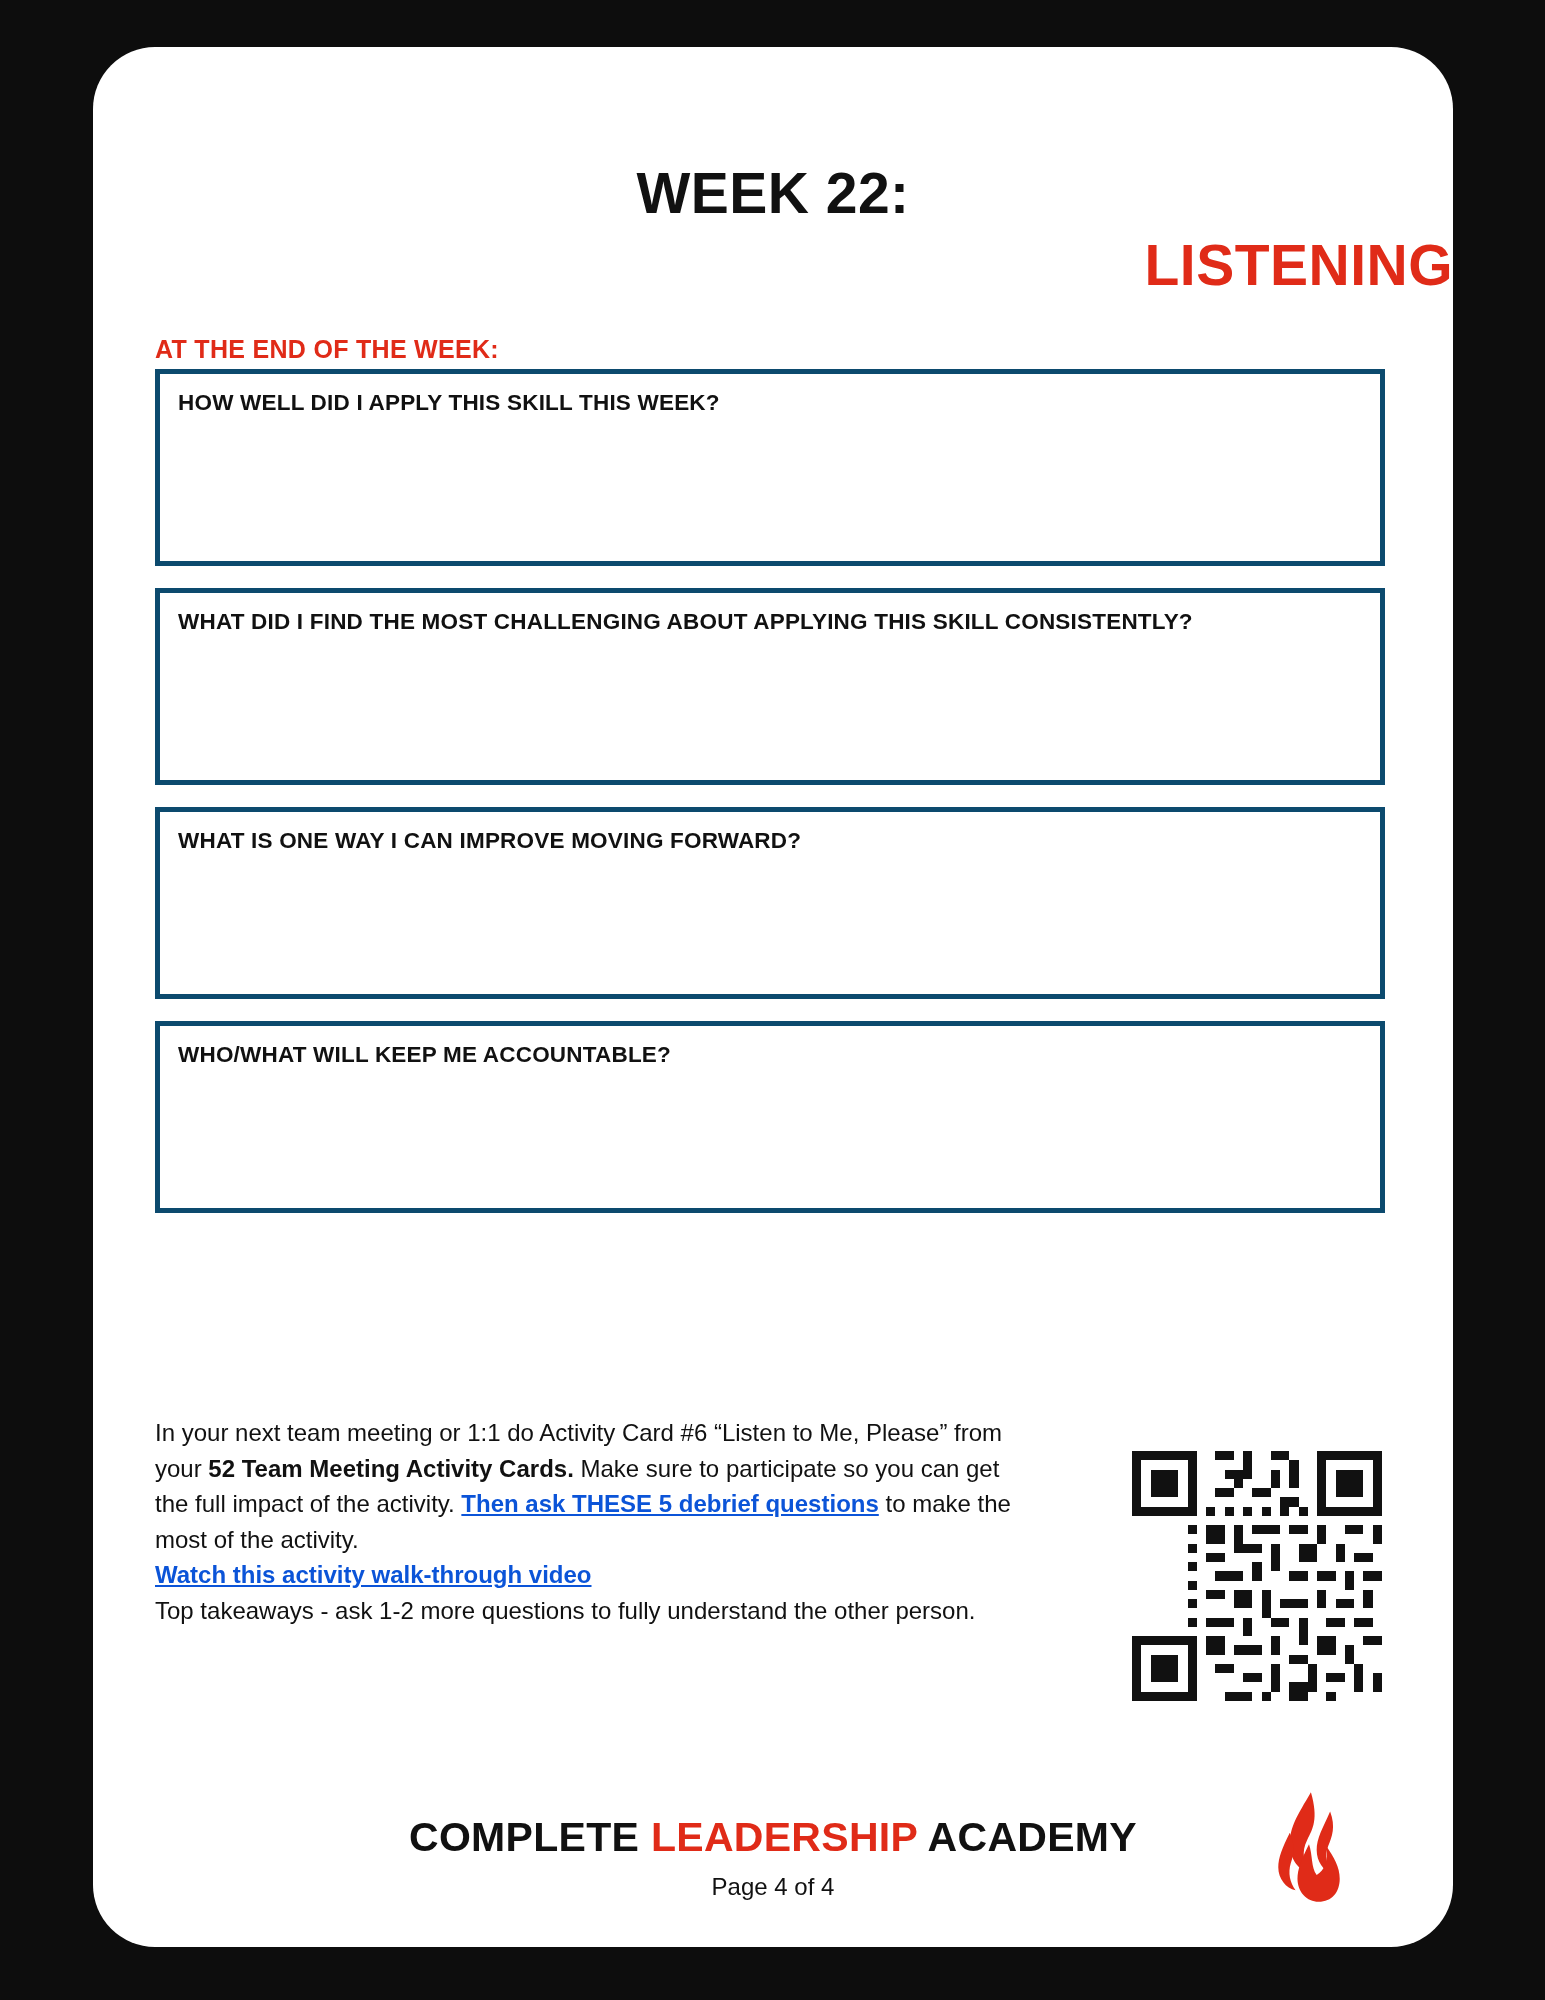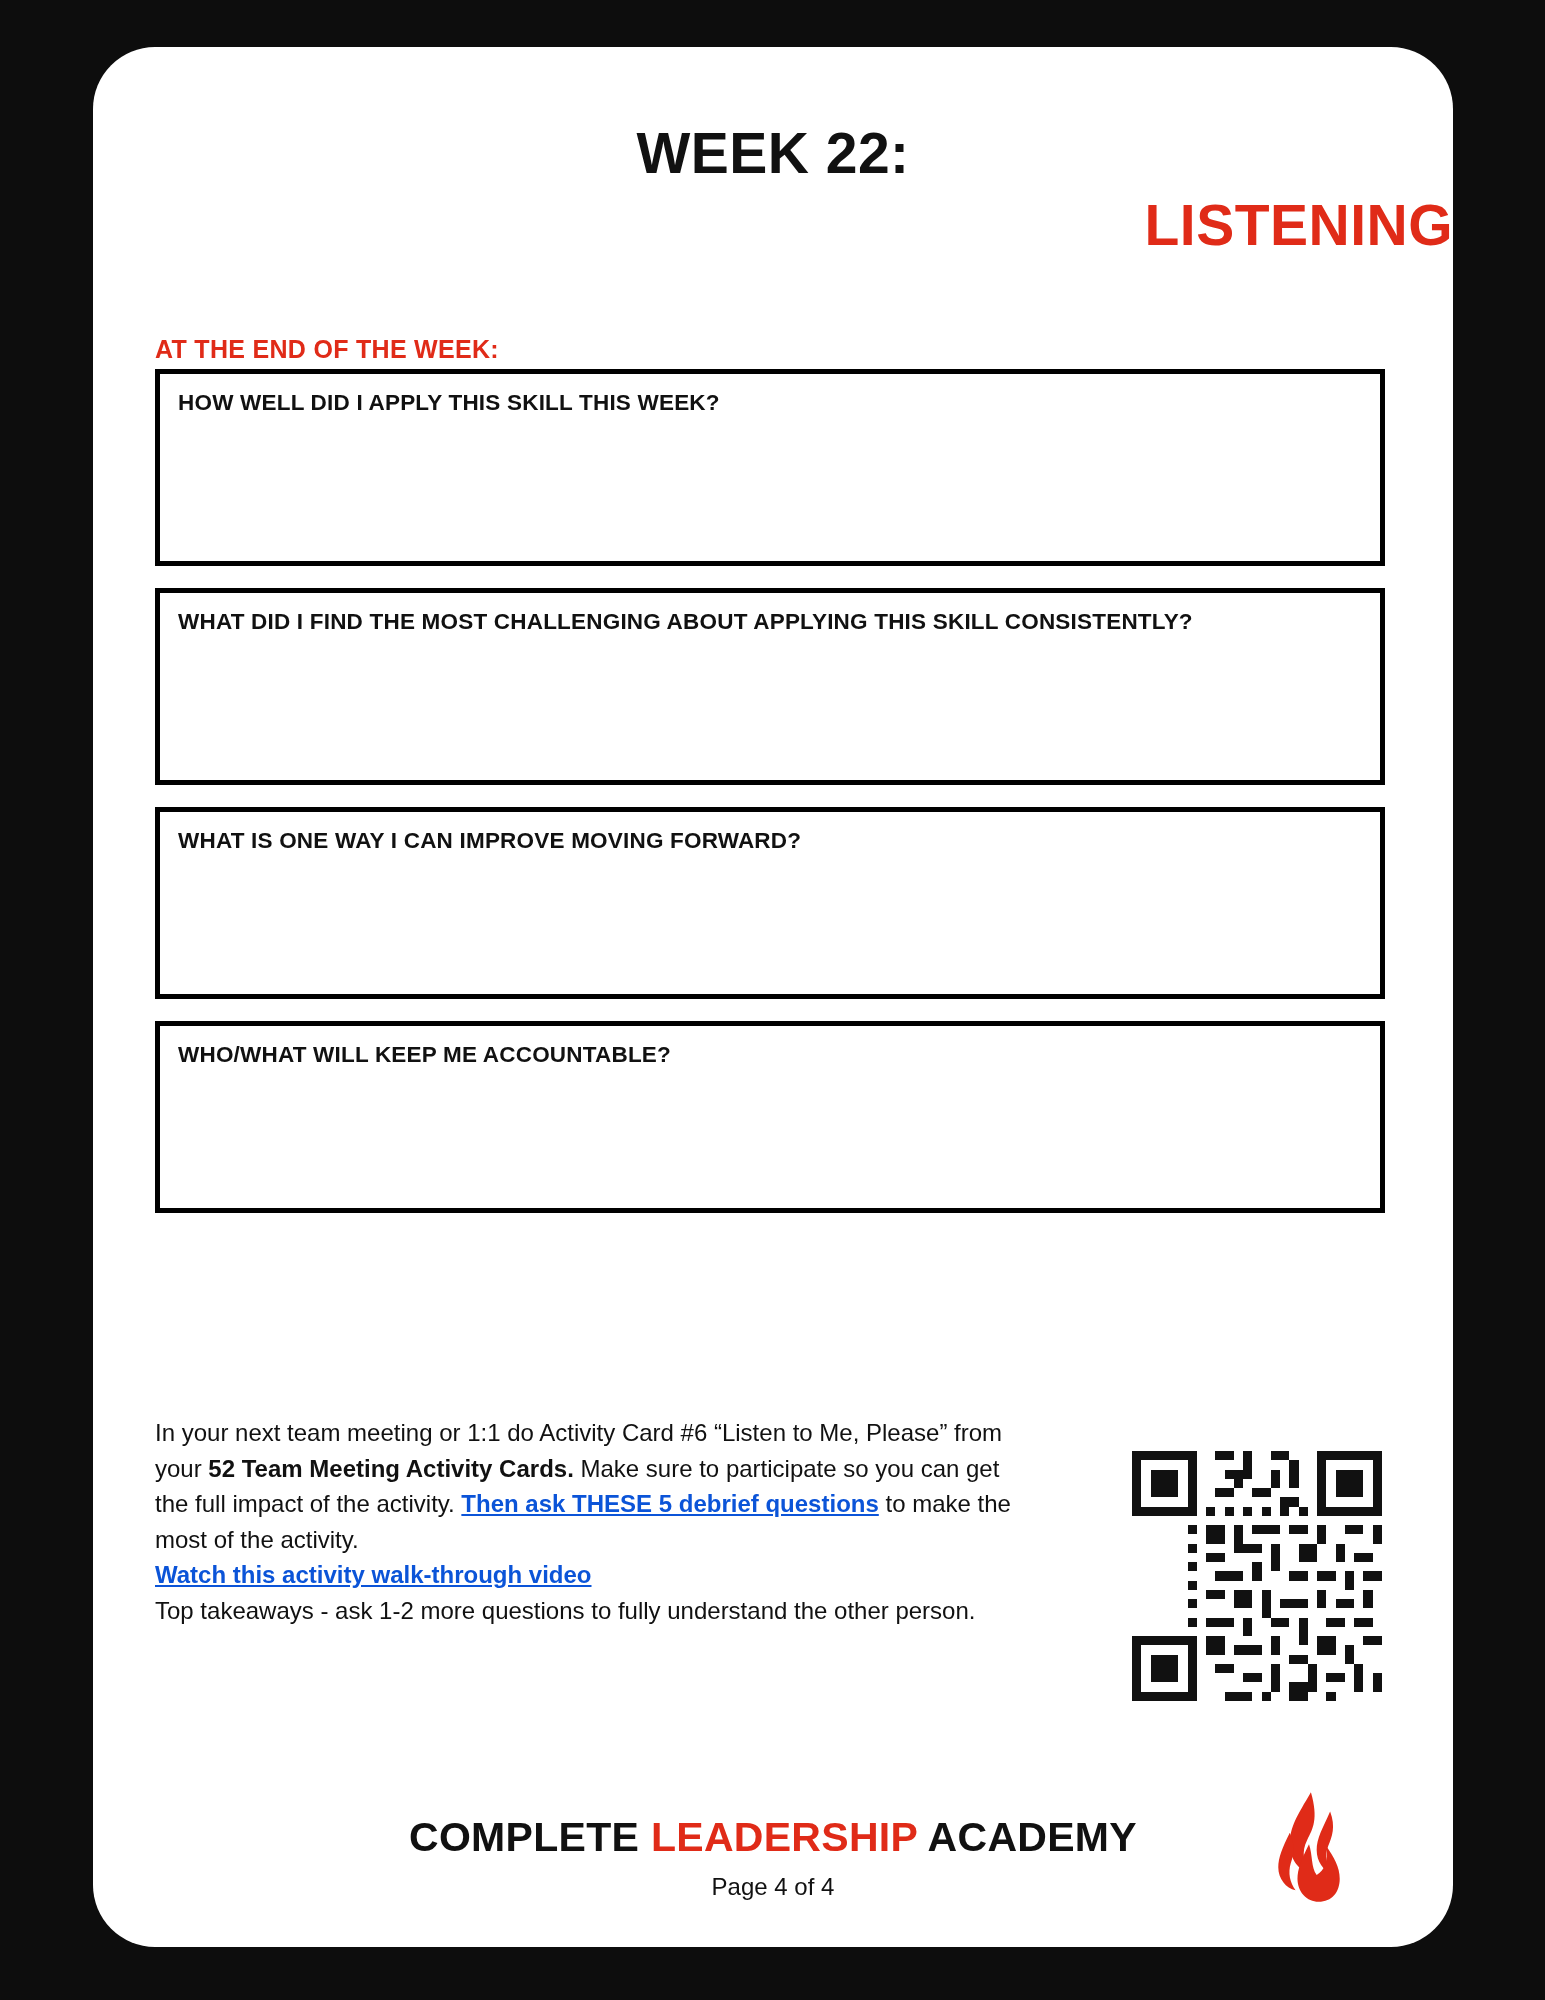--- a/index.html
+++ b/index.html
@@ -26,21 +26,21 @@
   }
   .inner {
     position: relative;
     width: 100%;
     height: 100%;
   }
 
   
   .title-block {
     text-align: center;
-    padding-top: 76px;
+    padding-top: 116px;
   }
   .title-week {
     font-size: 57px;
     font-weight: bold;
     color: #111111;
     letter-spacing: 0.5px;
     line-height: 1.08;
   }
   .title-skill {
     font-size: 57px;
@@ -64,21 +64,21 @@
   }
 
   
   .boxes {
     position: absolute;
     left: 62px;
     top: 322px;
     width: 1230px;
   }
   .ans-box {
-    border: 5px solid #000000;
+    border: 5px solid #0c4a6e;
     box-sizing: border-box;
     background: #ffffff;
     margin-bottom: 22px;
     padding: 16px 18px 0 18px;
   }
   .ans-box.b1 { height: 197px; }
   .ans-box.b2 { height: 197px; }
   .ans-box.b3 { height: 192px; }
   .ans-box.b4 { height: 192px; }
   .ans-label {

